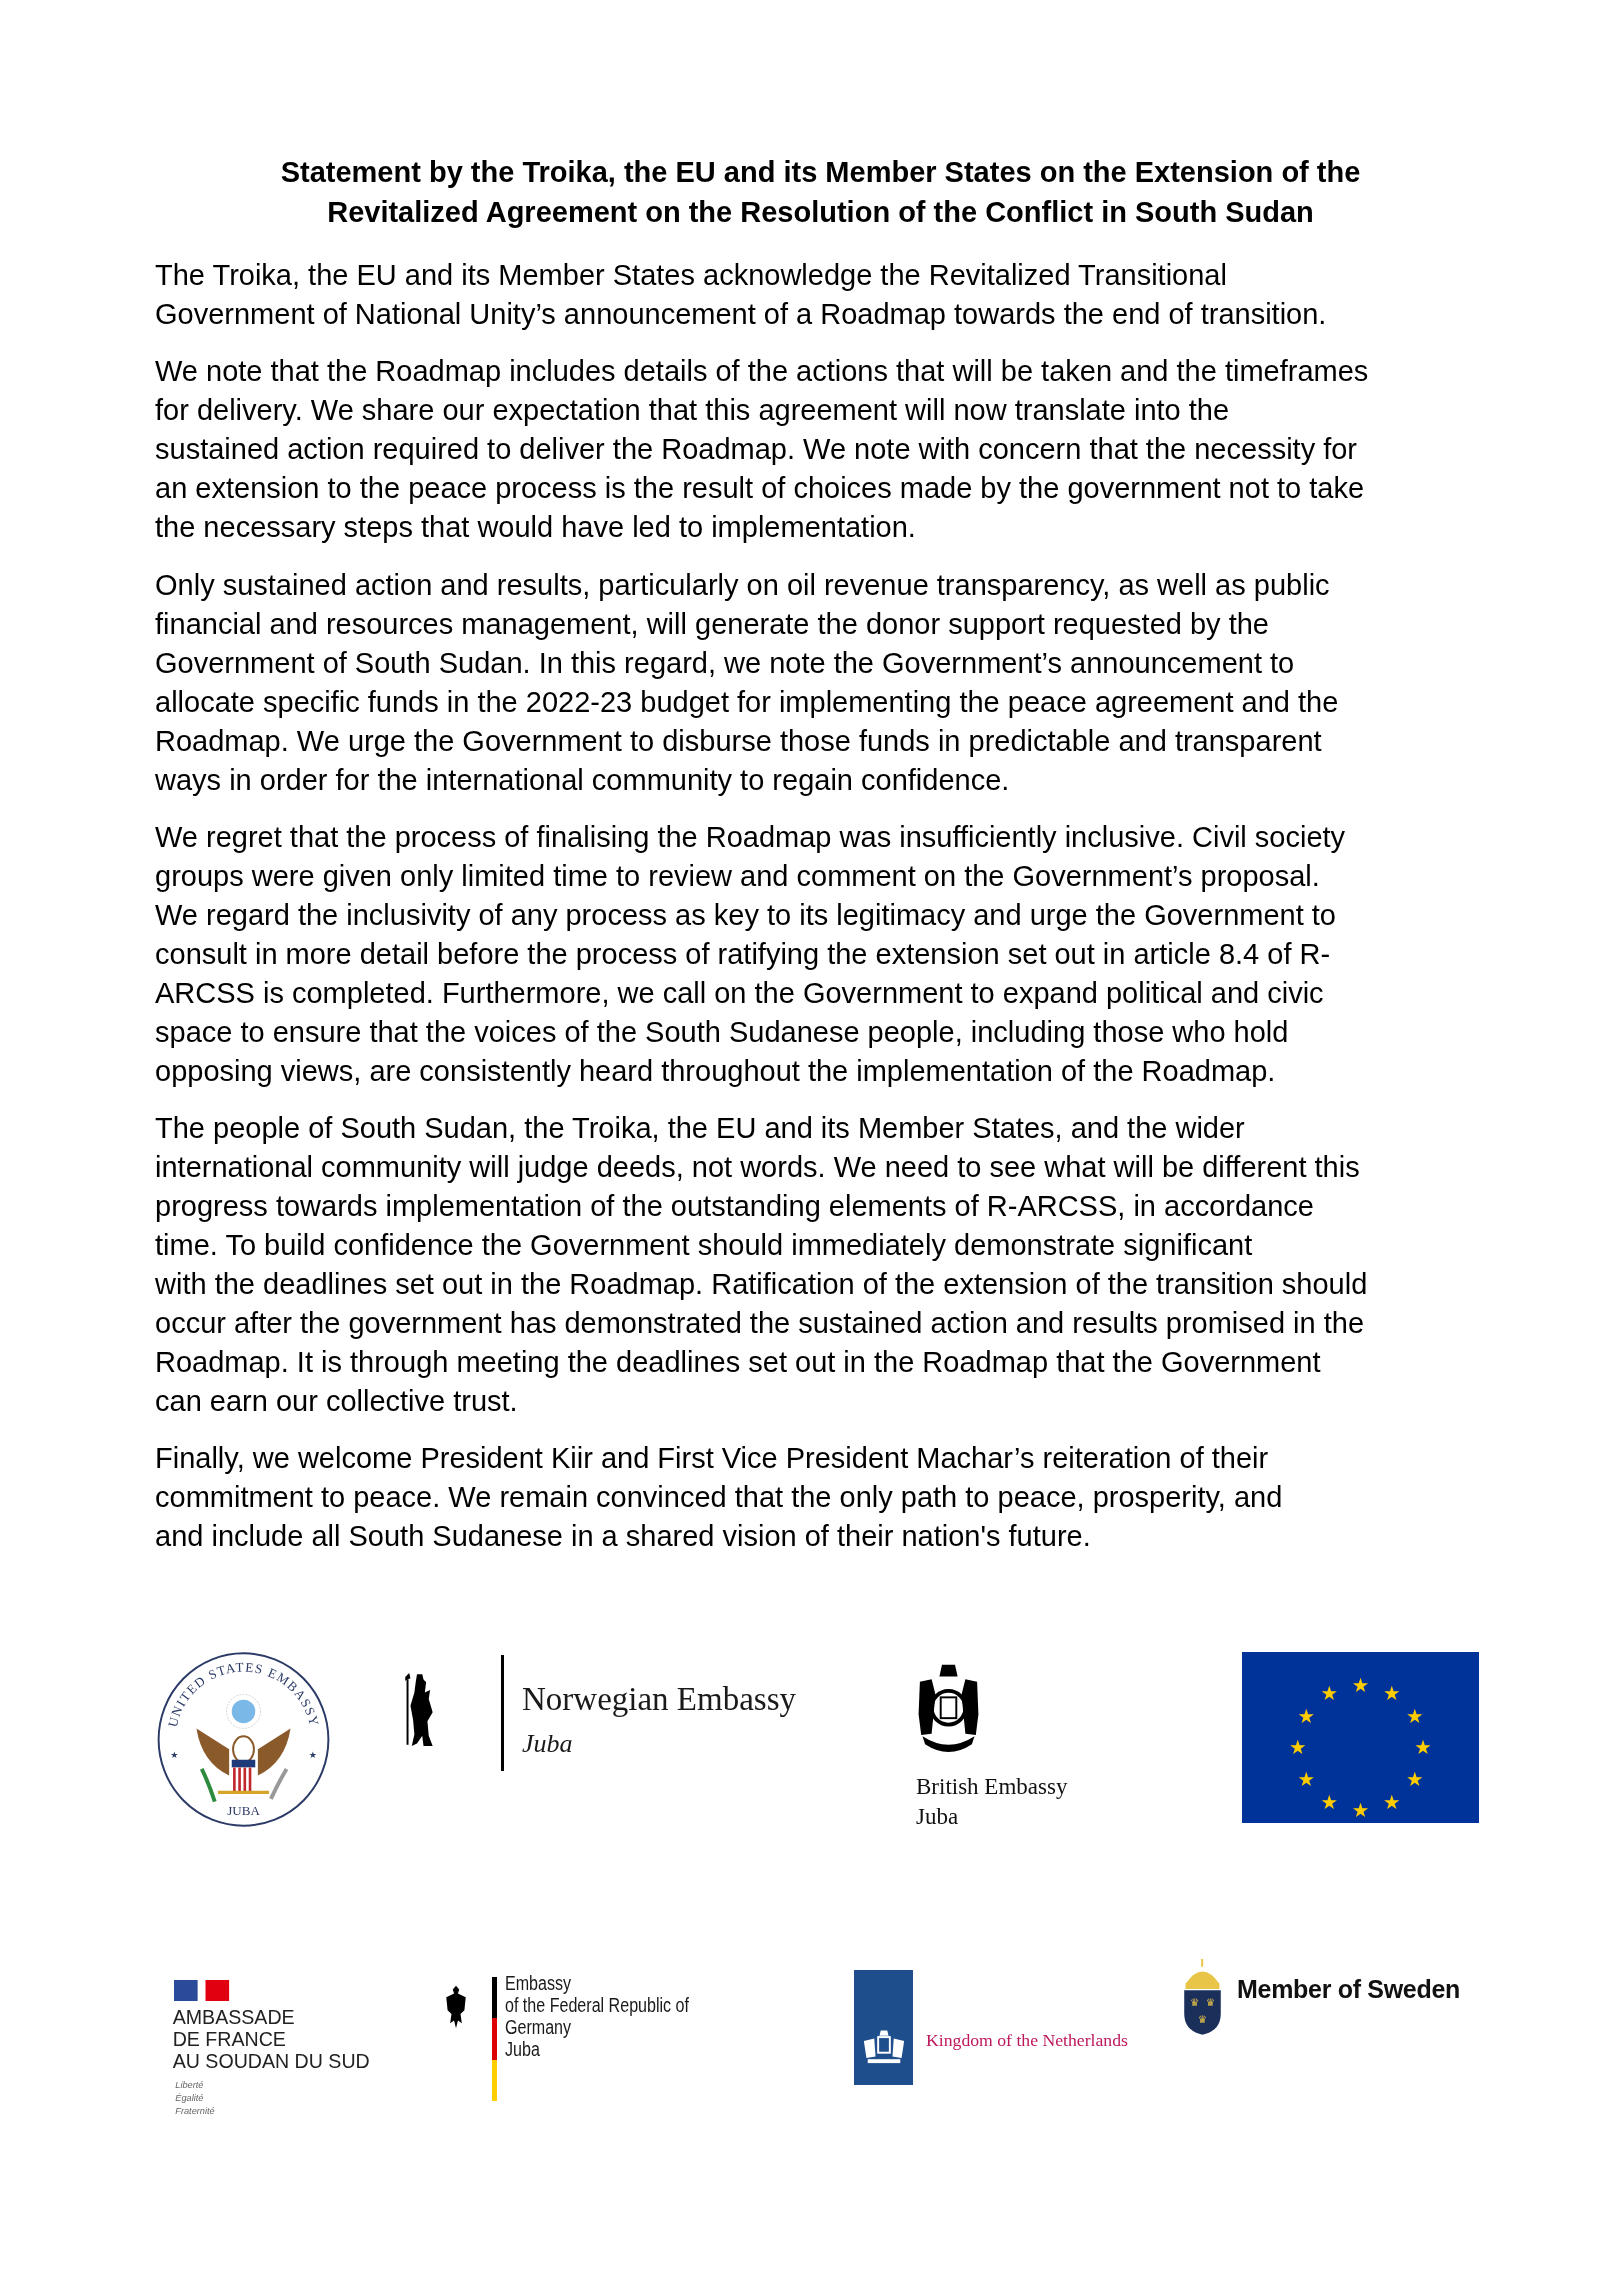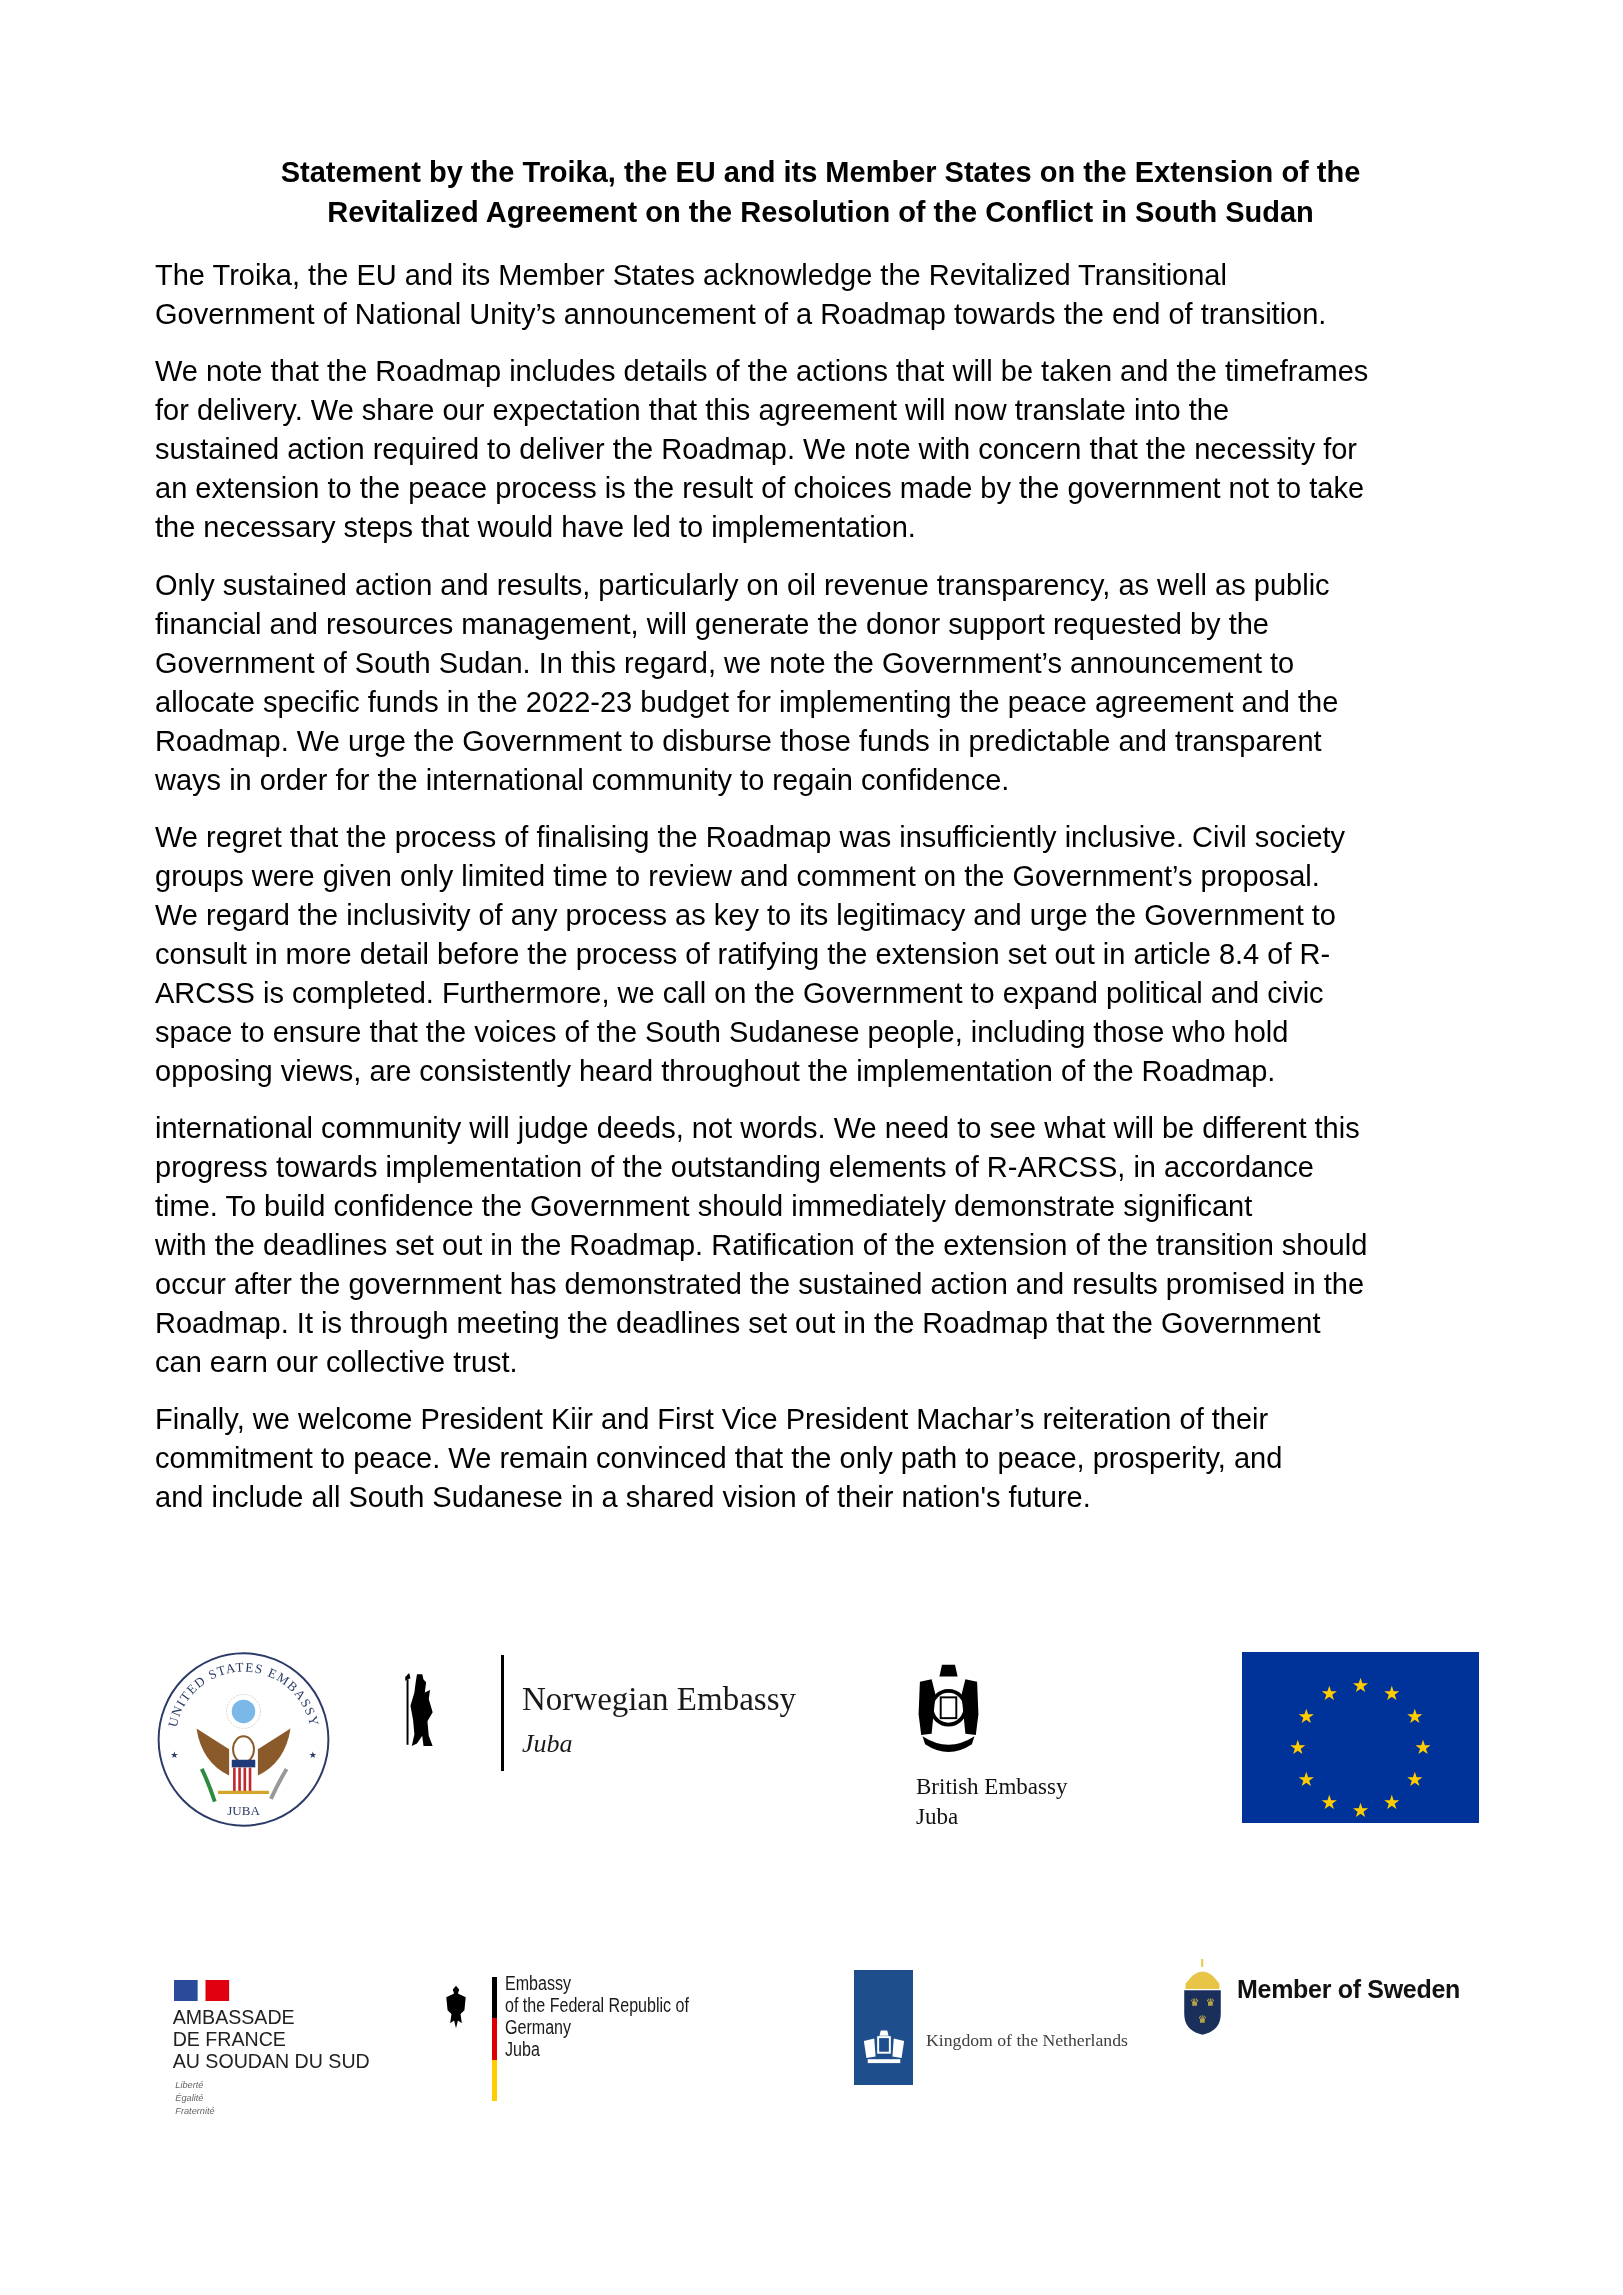--- a/index.html
+++ b/index.html
@@ -22,21 +22,21 @@
   .eu { left: 1077px; top: 1652px; width: 128px; height: 171px; background: #003399; }
   .fr { left: 157px; top: 1963px; width: 262px; height: 173px; }
   .fr .flag { position: absolute; left: 17px; top: 17px; width: 63px; height: 21px; }
   .fr .t1 { position: absolute; left: 15.7px; top: 43px; font-size: 19.6px; font-weight: normal; line-height: 22px; color: #222; }
   .fr .motto { position: absolute; left: 18.3px; top: 116px; font-size: 9.2px; font-style: italic; line-height: 13px; color: #666; }
   .de { left: 440px; top: 1972px; width: 366px; height: 131px; }
   .de .bar { position: absolute; left: 52px; top: 4.6px; width: 4.6px; height: 124px; }
   .de .t1 { position: absolute; left: 65px; top: 0; font-size: 19.6px; line-height: 22px; color: #1a1a1a; }
   .nl { left: 854px; top: 1970px; width: 314px; height: 115px; }
   .nl .block { position: absolute; left: 0; top: 0; width: 59px; height: 115px; background: #1f4e8c; }
-  .nl .t1 { position: absolute; left: 72px; top: 60px; font-family: "Liberation Serif", serif; font-size: 17.7px; color: #404040; }
+  .nl .t1 { position: absolute; left: 72px; top: 60px; font-family: "Liberation Serif", serif; font-size: 17.7px; color: #be185d; }
   .se { left: 1179px; top: 1959px; width: 301px; height: 79px; }
   .se .t1 { position: absolute; left: 58px; top: 15.7px; font-size: 25px; font-weight: bold; color: #111; letter-spacing: -0.3px; }
 </style>
 </head>
 <body>
 
 <div class="title">
   <div>Statement by the Troika, the EU and its Member States on the Extension of the</div>
   <div>Revitalized Agreement on the Resolution of the Conflict in South Sudan</div>
 </div>
@@ -64,20 +64,21 @@
   <p class="para">
     <span class="line">We regret that the process of finalising the Roadmap was insufficiently inclusive. Civil society</span>
     <span class="line">groups were given only limited time to review and comment on the Government’s proposal.</span>
     <span class="line">We regard the inclusivity of any process as key to its legitimacy and urge the Government to</span>
     <span class="line">consult in more detail before the process of ratifying the extension set out in article 8.4 of R-</span>
     <span class="line">ARCSS is completed.  Furthermore, we call on the Government to expand political and civic</span>
     <span class="line">space to ensure that the voices of the South Sudanese people, including those who hold</span>
     <span class="line">opposing views, are consistently heard throughout the implementation of the Roadmap.</span>
   </p>
   <p class="para">
+    <span class="line">The people of South Sudan, the Troika, the EU and its Member States, and the wider</span>
     <span class="line">international community will judge deeds, not words.  We need to see what will be different this</span>
     <span class="line">progress towards implementation of the outstanding elements of R-ARCSS, in accordance</span>
     <span class="line">time.  To build confidence the Government should immediately demonstrate significant</span>
     <span class="line">with the deadlines set out in the Roadmap. Ratification of the extension of the transition should</span>
     <span class="line">occur after the government has demonstrated the sustained action and results promised in the</span>
     <span class="line">Roadmap.  It is through meeting the deadlines set out in the Roadmap that the Government</span>
     <span class="line">can earn our collective trust.</span>
   </p>
   <p class="para">
     <span class="line">Finally, we welcome President Kiir and First Vice President Machar’s reiteration of their</span>

